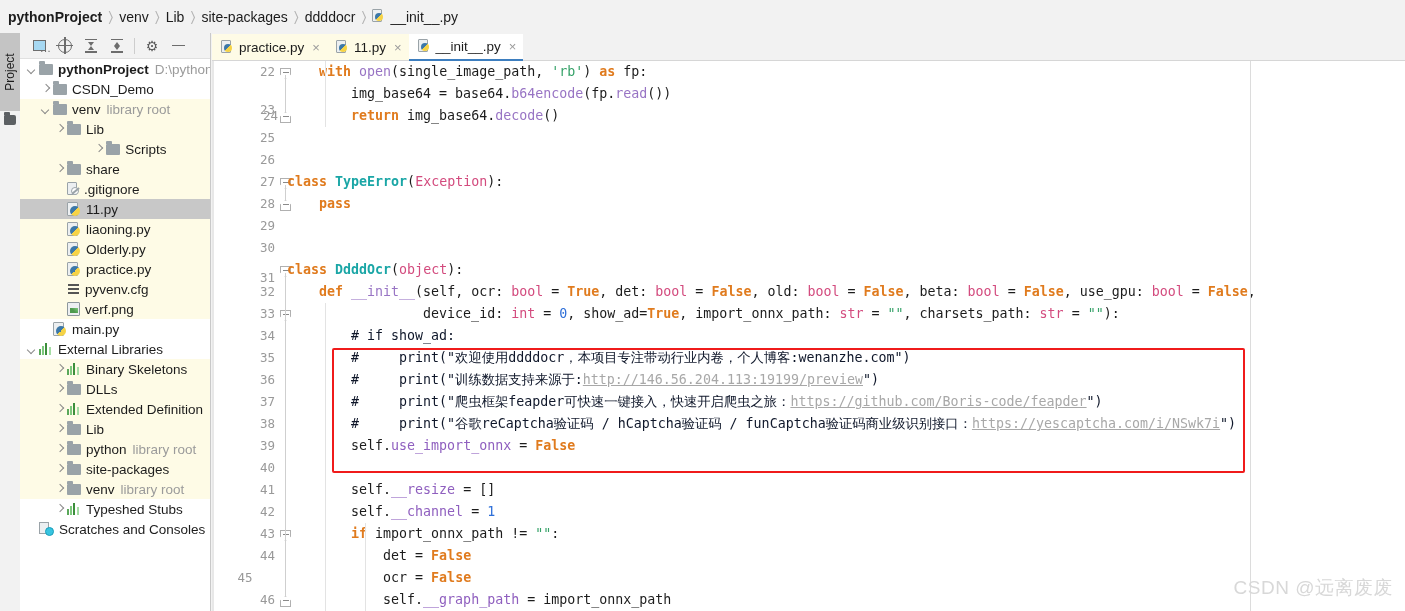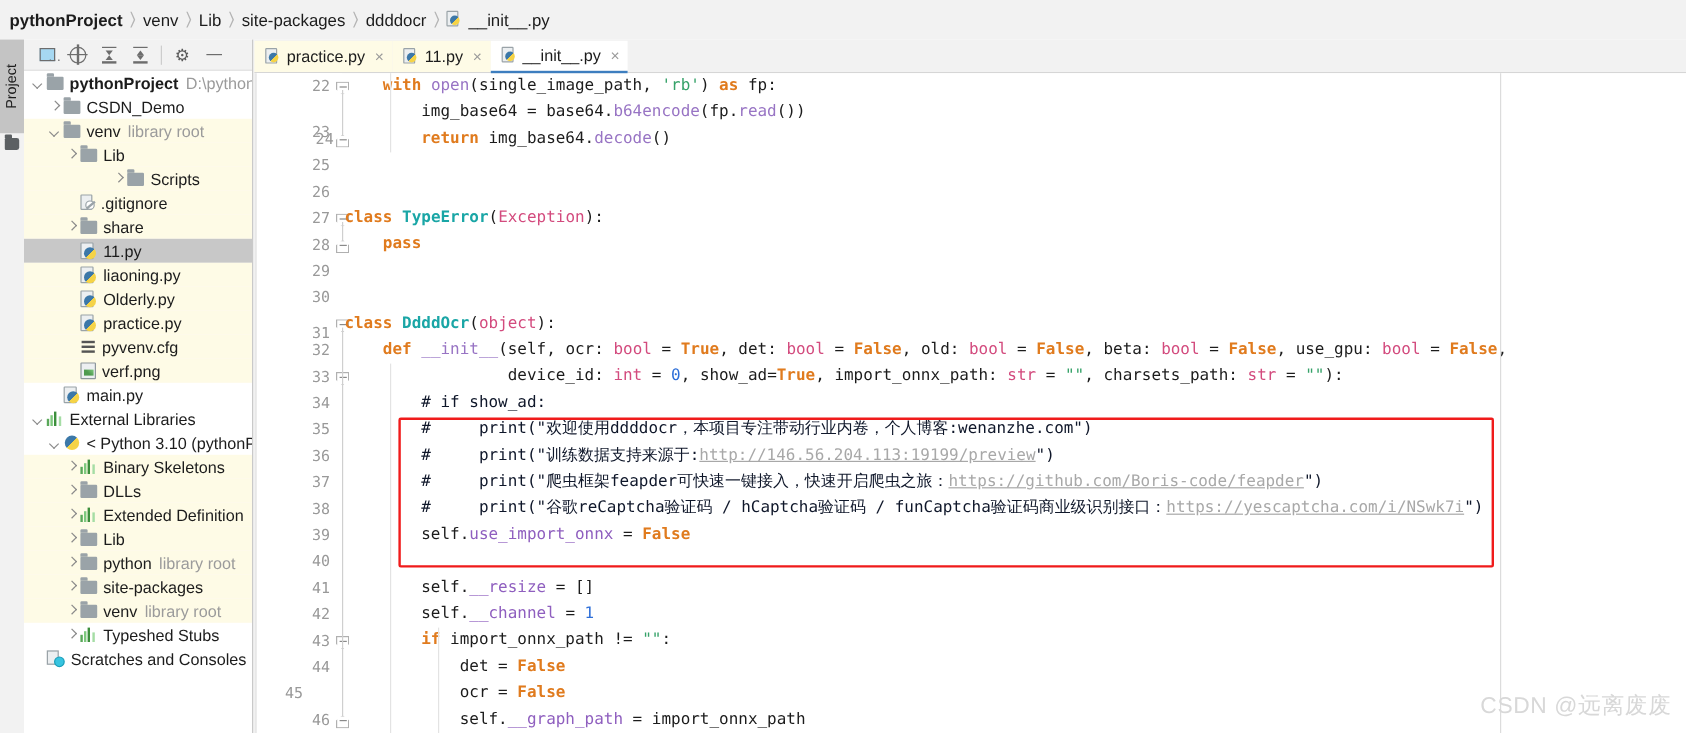--- a/index.html
+++ b/index.html
@@ -261,31 +261,31 @@
           <span class="arrow closed"></span>
           <span class="folder"></span>
           <span class="tlabel">Lib</span>
         </div>
         <div class="trow scope" style="padding-left: 34px; justify-content: center;">
           <span class="arrow closed"></span>
           <span class="folder"></span>
           <span class="tlabel">Scripts</span>
         </div>
         <div class="trow scope" style="padding-left: 34px;">
+          <span class="arrow closed"></span>
+          <span class="folder"></span>
+          <span class="tlabel">share</span>
+        </div>
+        <div class="trow scope" style="padding-left: 34px;">
           <span class="arrow"></span>
           <span class="gitico" style="margin-right: 4px;">
             <span class="pg"></span>
             <span class="dot"></span>
           </span>
           <span class="tlabel">.gitignore</span>
-        </div>
-        <div class="trow scope" style="padding-left: 34px;">
-          <span class="arrow closed"></span>
-          <span class="folder"></span>
-          <span class="tlabel">share</span>
         </div>
         <div class="trow sel" style="padding-left: 34px;">
           <span class="arrow"></span>
           <span class="pyrun">
             <span class="pg" style="position:absolute;left:0;top:0;width:11px;height:14px;background:#eceff1;border:1px solid #9aa3a8;border-radius:1px;"></span>
             <span class="pb2" style="left:3px;top:4px;width:10px;height:10px;"></span>
           </span>
           <span class="tlabel">11.py</span>
         </div>
         <div class="trow scope" style="padding-left: 34px;">
@@ -336,27 +336,20 @@
         </div>
         <div class="trow" style="padding-left: 6px;">
           <span class="arrow open"></span>
           <span class="libico">
             <b style="background: rgb(90, 168, 90); height: 6px;"></b>
             <b style="background: rgb(126, 201, 126); height: 9px;"></b>
             <b style="background: rgb(60, 143, 60); height: 12px;"></b>
             <b style="background: rgb(165, 221, 165); height: 8px;"></b>
           </span>
           <span class="tlabel">External Libraries</span>
-        </div>
-        <div class="trow" style="padding-left: 20px;">
-          <span class="arrow open"></span>
-          <span class="pyrun">
-            <span class="pb2"></span>
-          </span>
-          <span class="tlabel">&lt; Python 3.10 (pythonP</span>
         </div>
         <div class="trow scope" style="padding-left: 34px;">
           <span class="arrow closed"></span>
           <span class="libico">
             <b style="background: rgb(90, 168, 90); height: 6px;"></b>
             <b style="background: rgb(126, 201, 126); height: 9px;"></b>
             <b style="background: rgb(60, 143, 60); height: 12px;"></b>
             <b style="background: rgb(165, 221, 165); height: 8px;"></b>
           </span>
           <span class="tlabel">Binary Skeletons</span>

